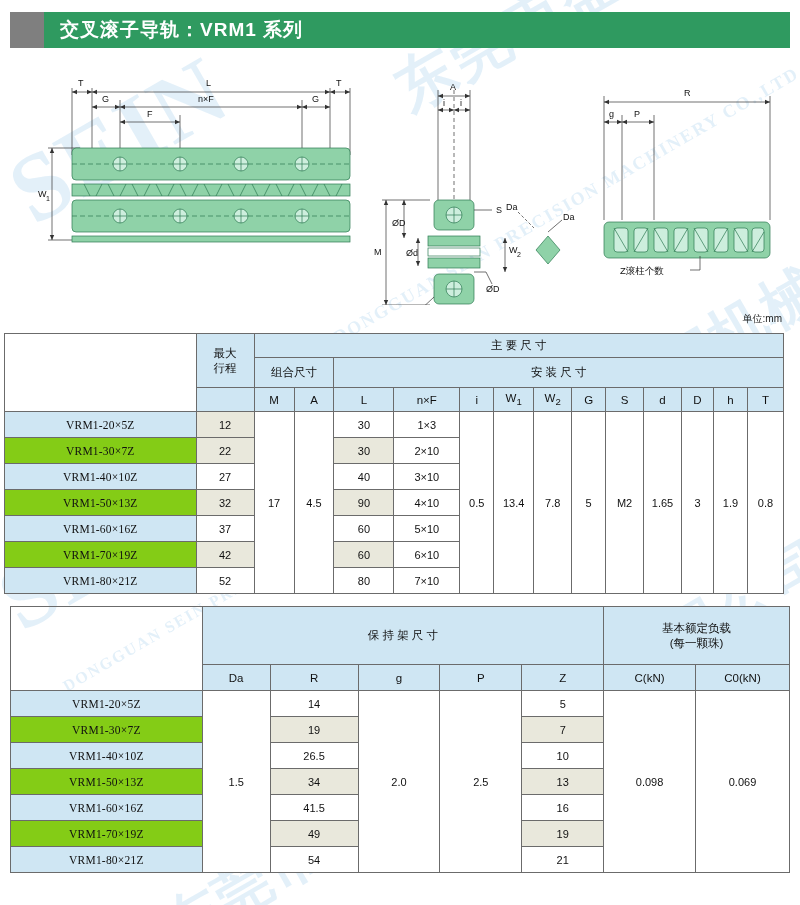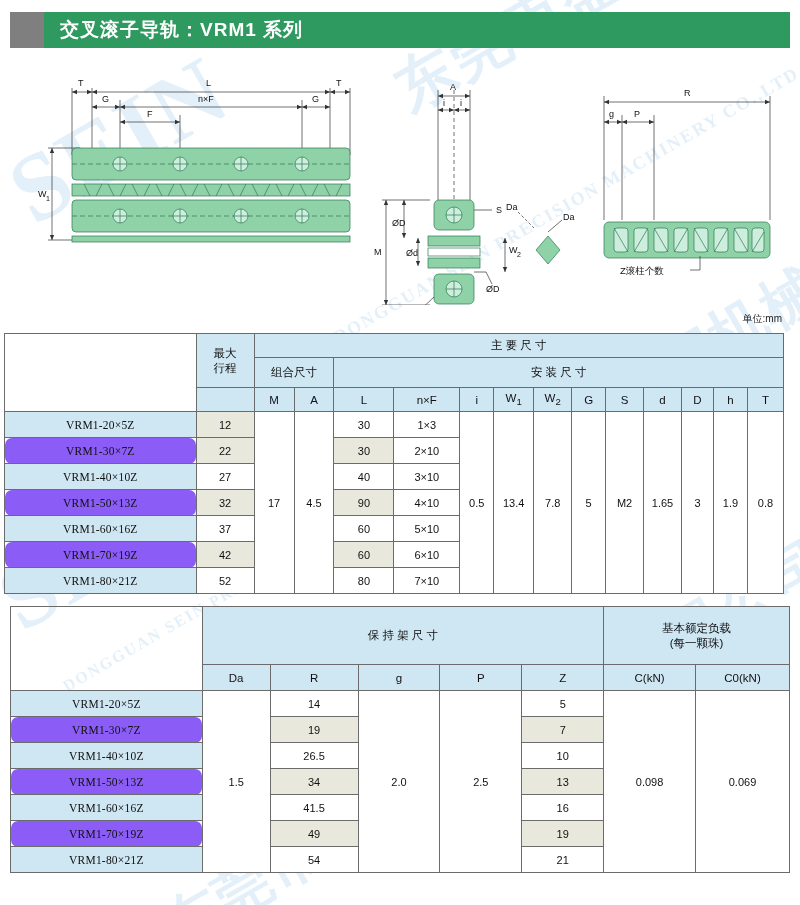--- a/index.html
+++ b/index.html
@@ -89,21 +89,21 @@
   }
   .hd-blue { background: #cfe6f3; font-weight: bold; font-size: 11.5px; }
   .hd-blue-lite { background: #cfe6f3; }
   .name-cell {
     background: #cfe6f3;
     font-weight: bold;
     font-size: 11.5px;
     letter-spacing: .2px;
     font-family: Liberation Serif, serif;
   }
-  .name-cell.alt { background: #8b5cf6; border-radius: 7px; }
+  .name-cell.alt { background: #84cc16; }
   .val-beige { background: #e9e8dc; }
   .val-white { background: #ffffff; }
   .blank { background: transparent; border: 1px solid #6b6b6b; }
 
   #tbl1 { left: 4px; top: 333px; width: 780px; }
   #tbl2 { left: 10px; top: 606px; width: 780px; }
 
   .t1-row td { height: 26px; }
   .t2-row td { height: 26px; }
 

